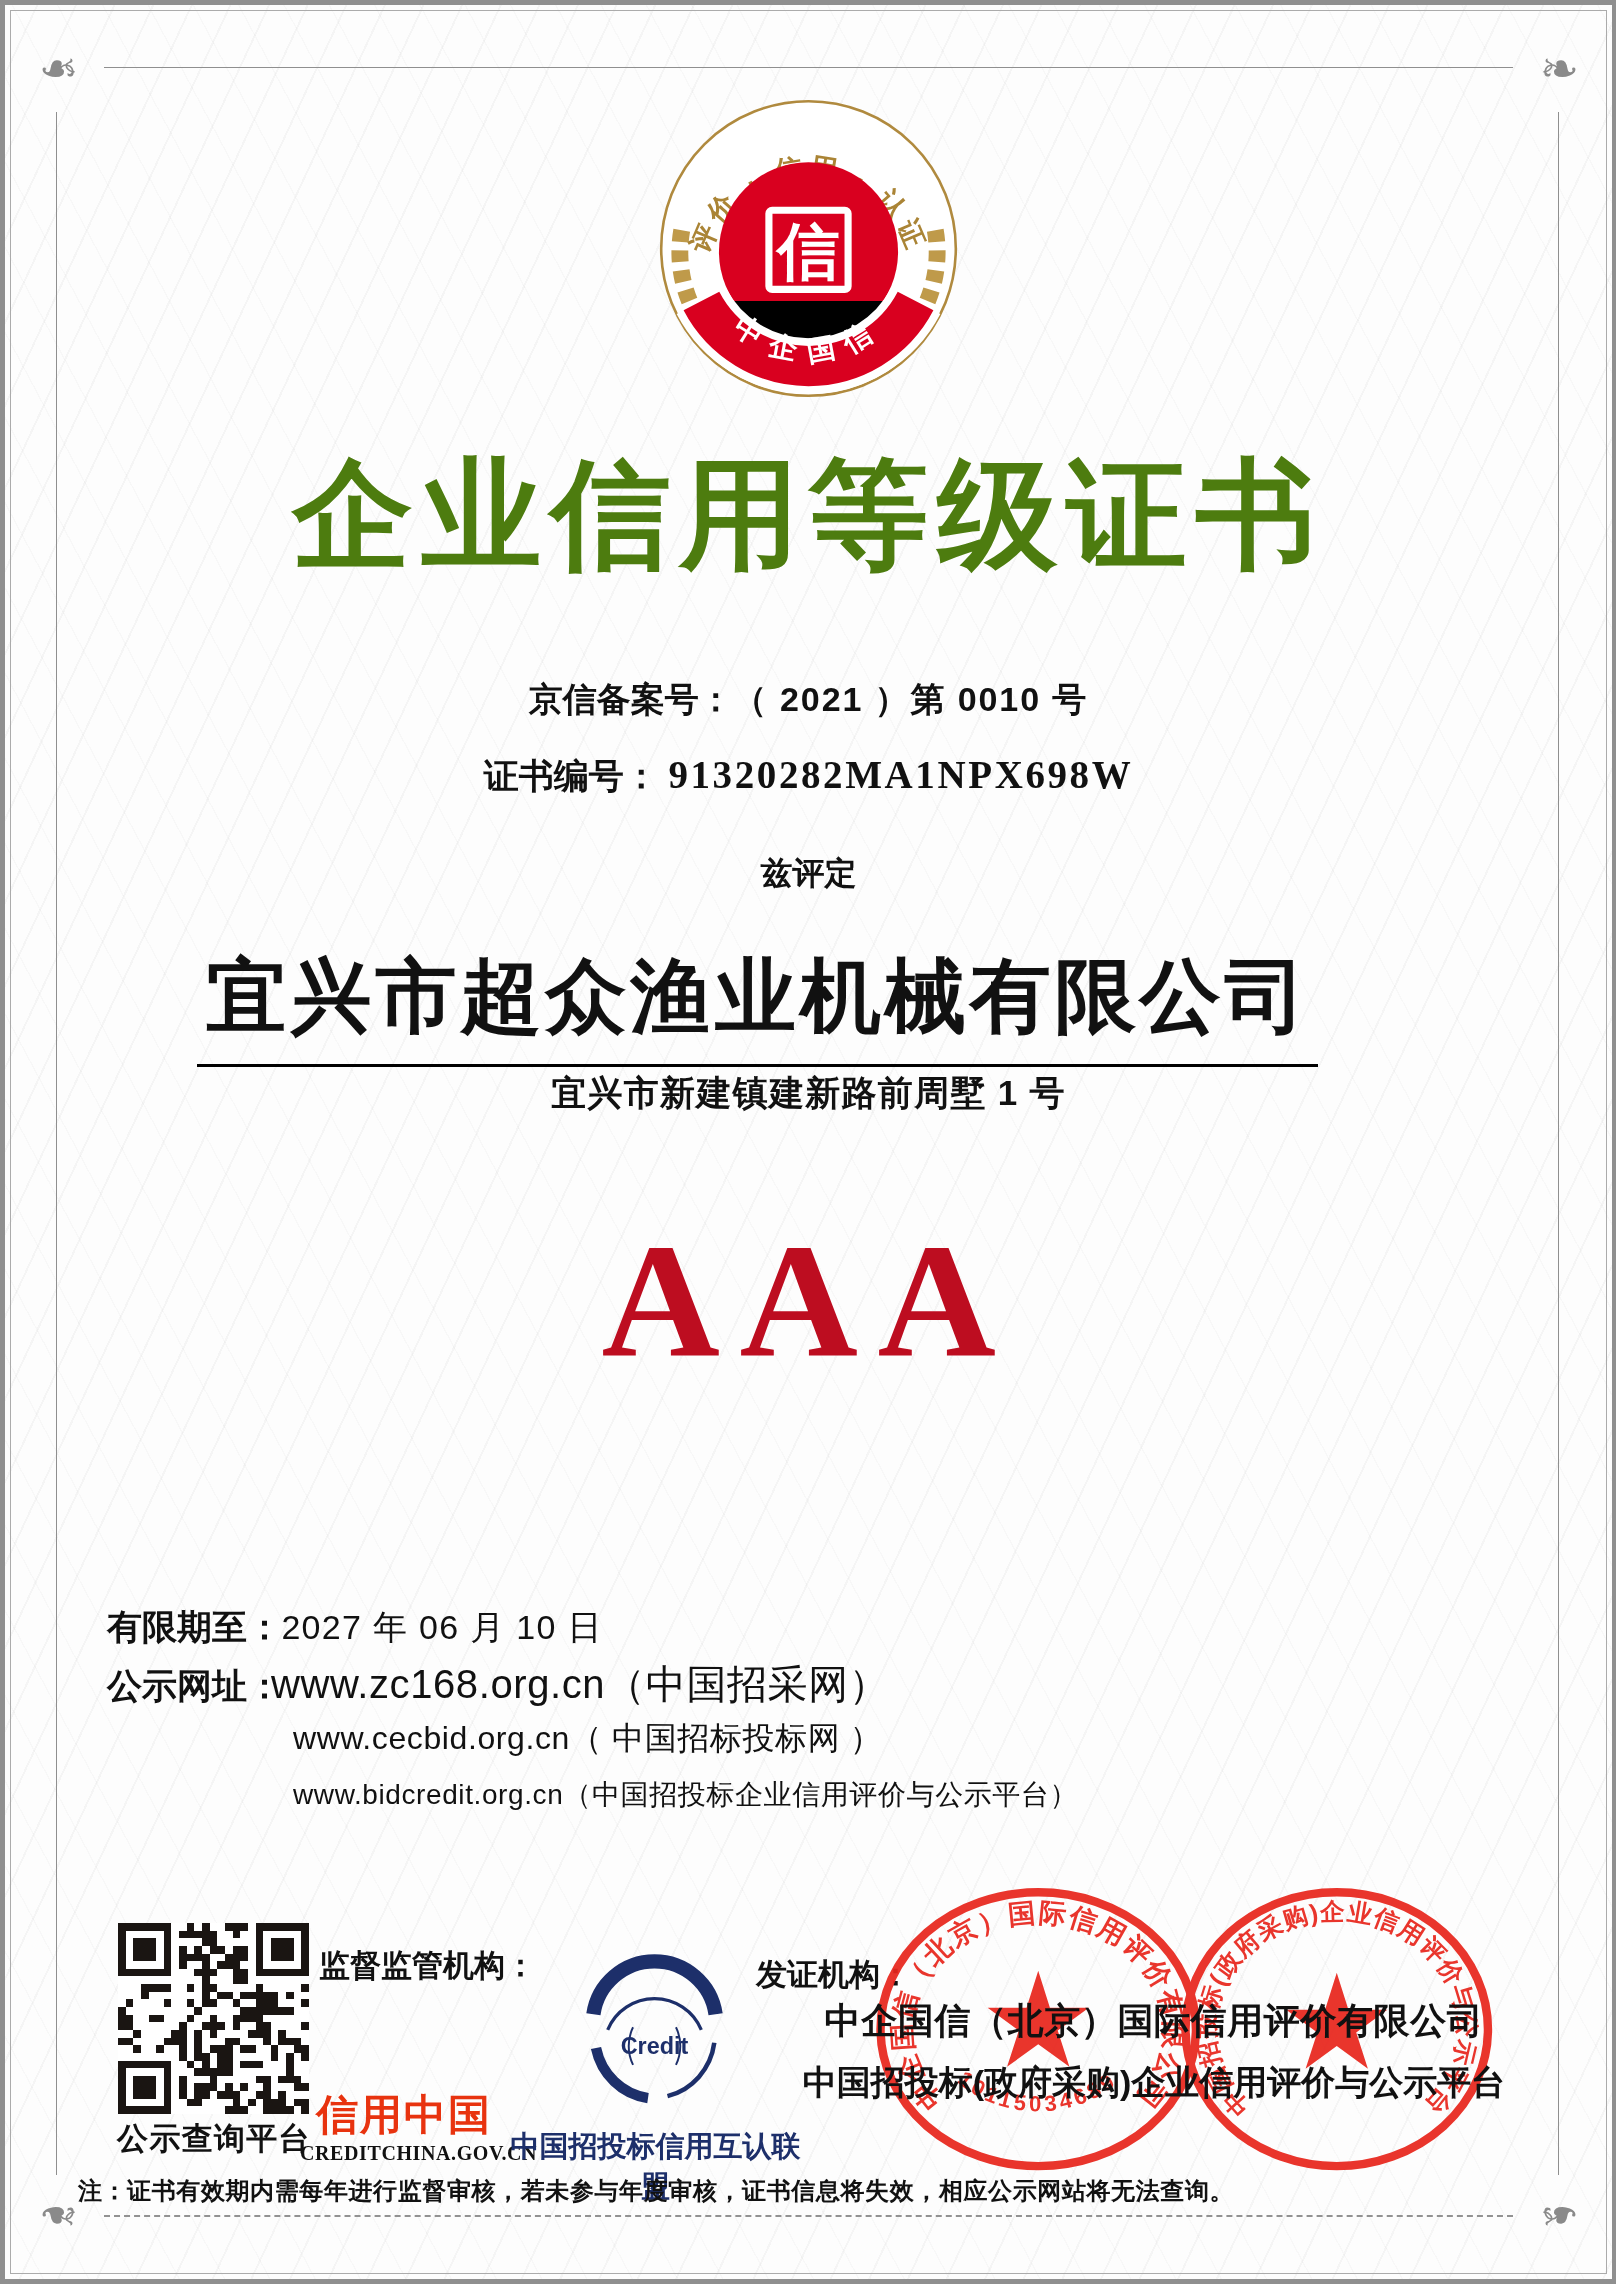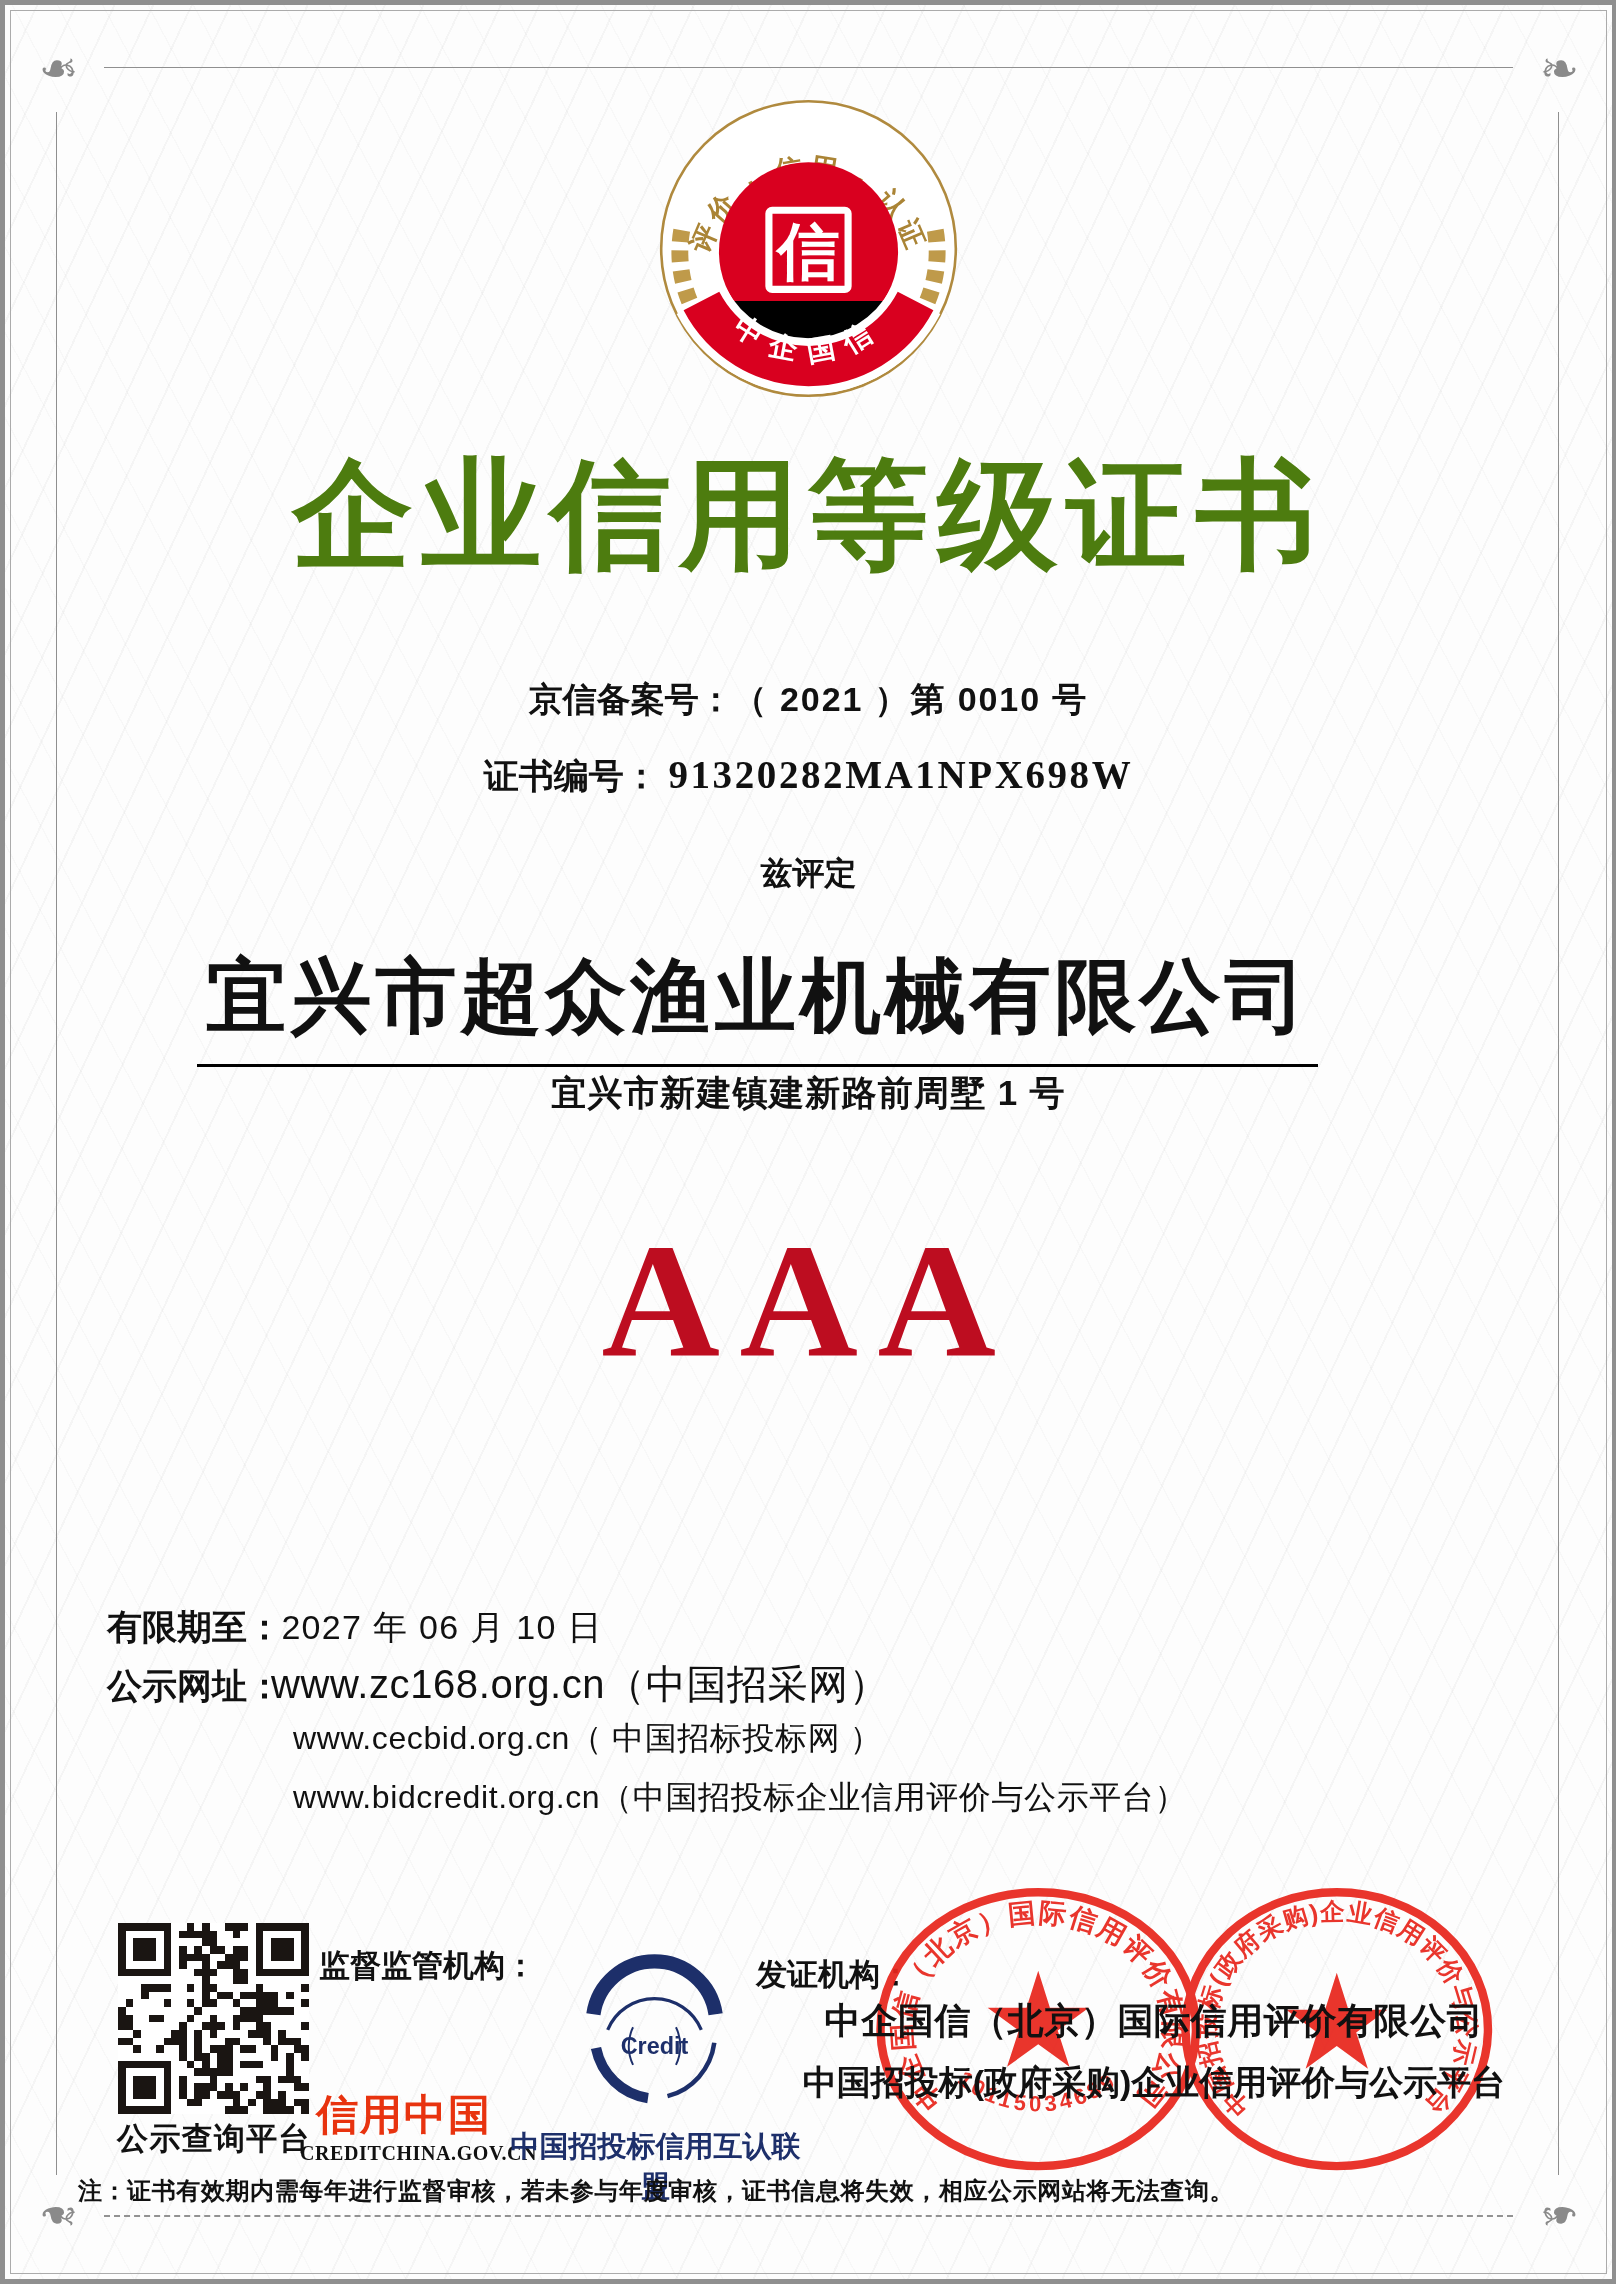--- a/index.html
+++ b/index.html
@@ -43,21 +43,21 @@
           font-weight:700;font-size:164px;letter-spacing:19.5px;color:#bd0d20;line-height:1.05;}
 
   .row{height:47px;white-space:nowrap;}
   .row .lab{display:inline-block;width:164px;font-size:35px;font-weight:800;}
   .row .val{font-size:34px;font-weight:500;letter-spacing:1.3px;margin-left:10.4px;}
   .row .url{font-size:40px;font-weight:400;letter-spacing:0.6px;margin-left:0;}
   .r1{left:107px;top:1534px;}
   .r2{left:107px;top:1604px;}
   .r3{left:107px;top:1657px;}
   .r4{left:293px;top:1717px;font-size:32px;font-weight:400;letter-spacing:0.6px;}
-  .r5{left:293px;top:1776px;font-size:32px;font-weight:400;letter-spacing:0.6px;}
+  .r5{left:293px;top:1776px;font-size:28px;font-weight:400;letter-spacing:0.6px;}
 
   .qr{left:118px;top:1923px;width:191px;height:191px;}
   .qr-caption{left:84px;top:2118px;width:260px;text-align:center;font-size:31px;font-weight:900;letter-spacing:1.3px;}
   .supervisor{left:319px;top:1945px;font-size:31px;font-weight:800;}
   .cchina{left:300px;top:2093px;width:208px;text-align:center;}
   .cchina .nm{font-size:42px;font-weight:900;color:#e8330f;letter-spacing:1.9px;line-height:1.05;}
   .cchina .dm{font-family:"Liberation Serif",serif;font-size:20px;font-weight:700;letter-spacing:0.6px;margin-top:5.2px;}
   .alliance-caption{left:503px;top:2127px;width:305px;text-align:center;font-size:29px;font-weight:900;color:#1d2f6a;}
   .issuer-label{left:756px;top:1954px;font-size:31px;font-weight:800;}
   .issuer{left:766px;top:1997px;width:776px;text-align:center;z-index:4;}

